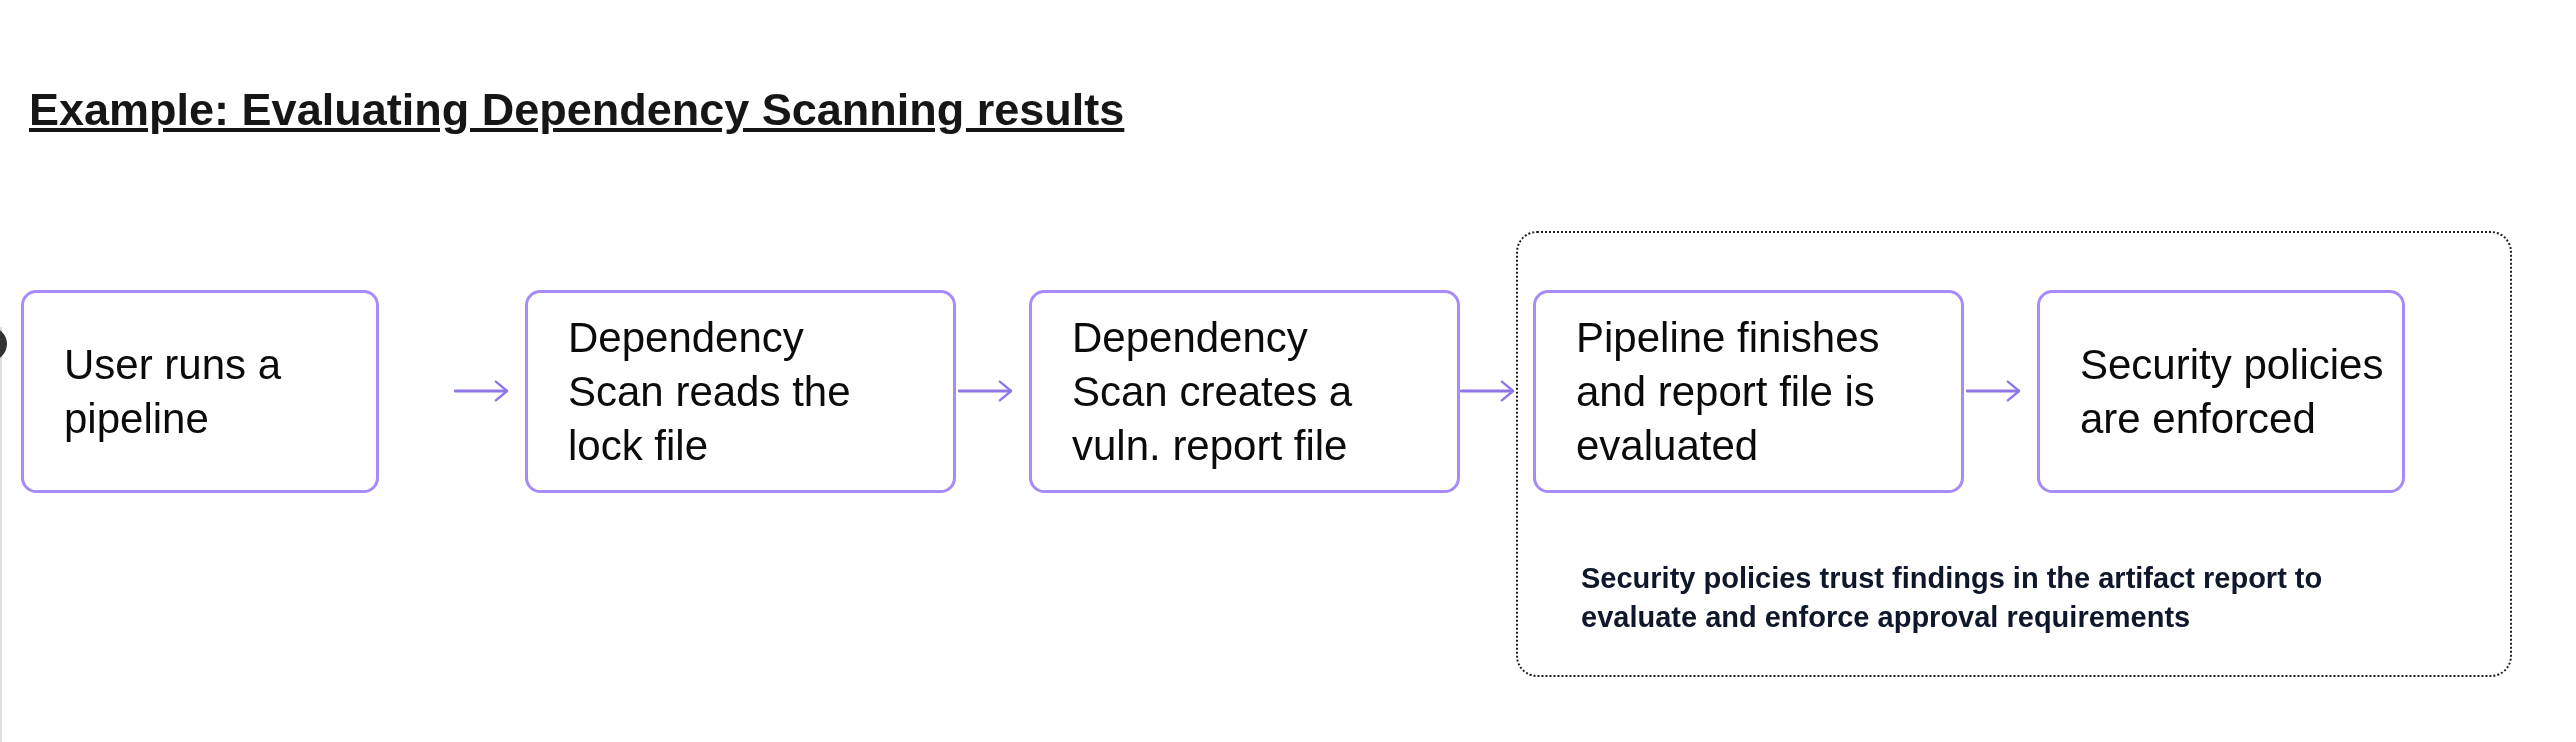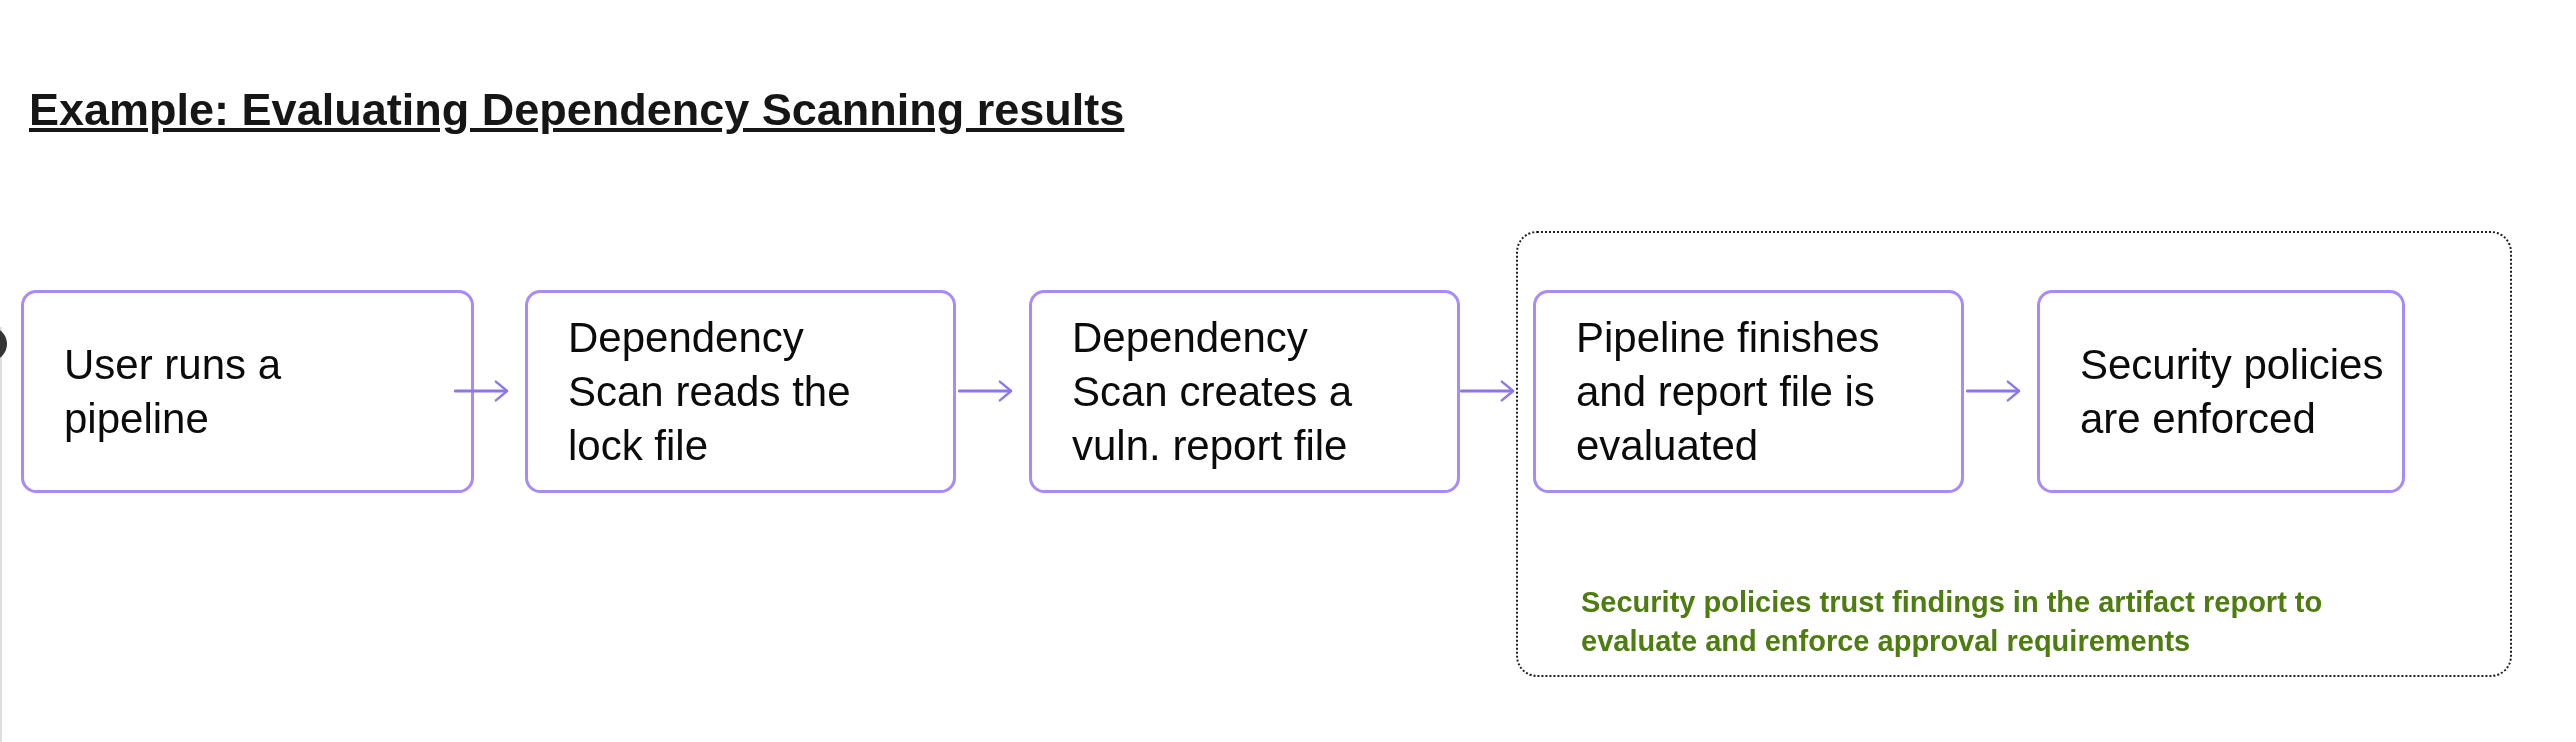--- a/index.html
+++ b/index.html
@@ -47,21 +47,21 @@
     padding-right: 19px;
     z-index: 2;
   }
   .step .label {
     font-size: 42px;
     line-height: 54px;
     font-weight: 400;
     color: #0b0b0b;
     white-space: pre;
   }
-  .step-1 { left: 21px;   width: 453px; }
+  .step-1 { left: 21px;   width: 358px; }
   .step-2 { left: 525px;  width: 431px; }
   .step-3 { left: 1029px; width: 431px; }
   .step-4 { left: 1533px; width: 431px; }
   .step-5 { left: 2037px; width: 368px; }
   .arrow {
     position: absolute;
     top: 374px;
     width: 61px;
     height: 34px;
     z-index: 3;
@@ -70,24 +70,23 @@
   .arrow-2 { left: 958px; }
   .arrow-3 { left: 1460px; }
   .arrow-4 { left: 1966px; }
   .group-note {
     position: absolute;
     left: 1581px;
     top: 559px;
     font-size: 29px;
     line-height: 39px;
     font-weight: 700;
-    color: #4d7c0f;
+    color: #0f172a;
     white-space: pre;
     z-index: 2;
-    margin-top: 24px;
   }
   .clipped-circle {
     position: absolute;
     left: -27px;
     top: 327px;
     width: 34px;
     height: 34px;
     border-radius: 50%;
     background: #343434;
     z-index: 4;

